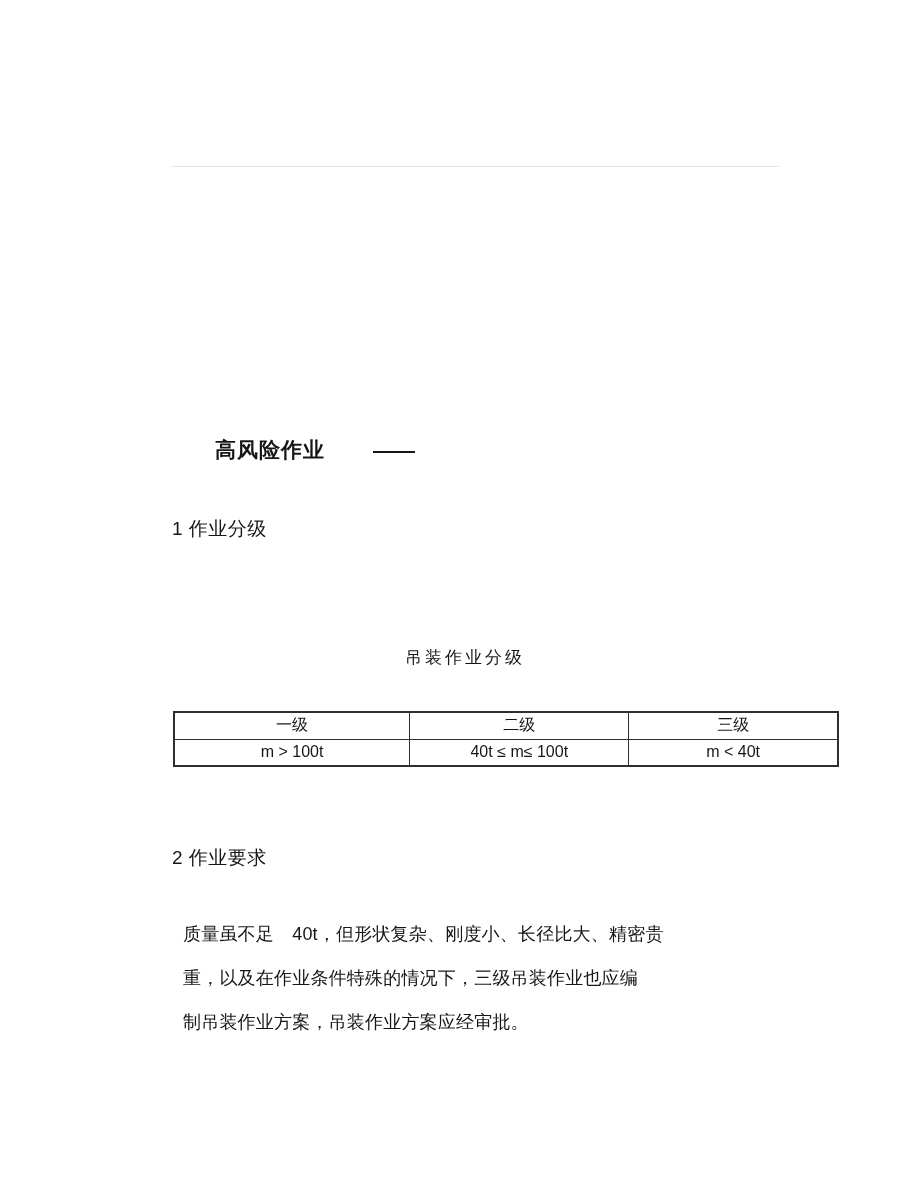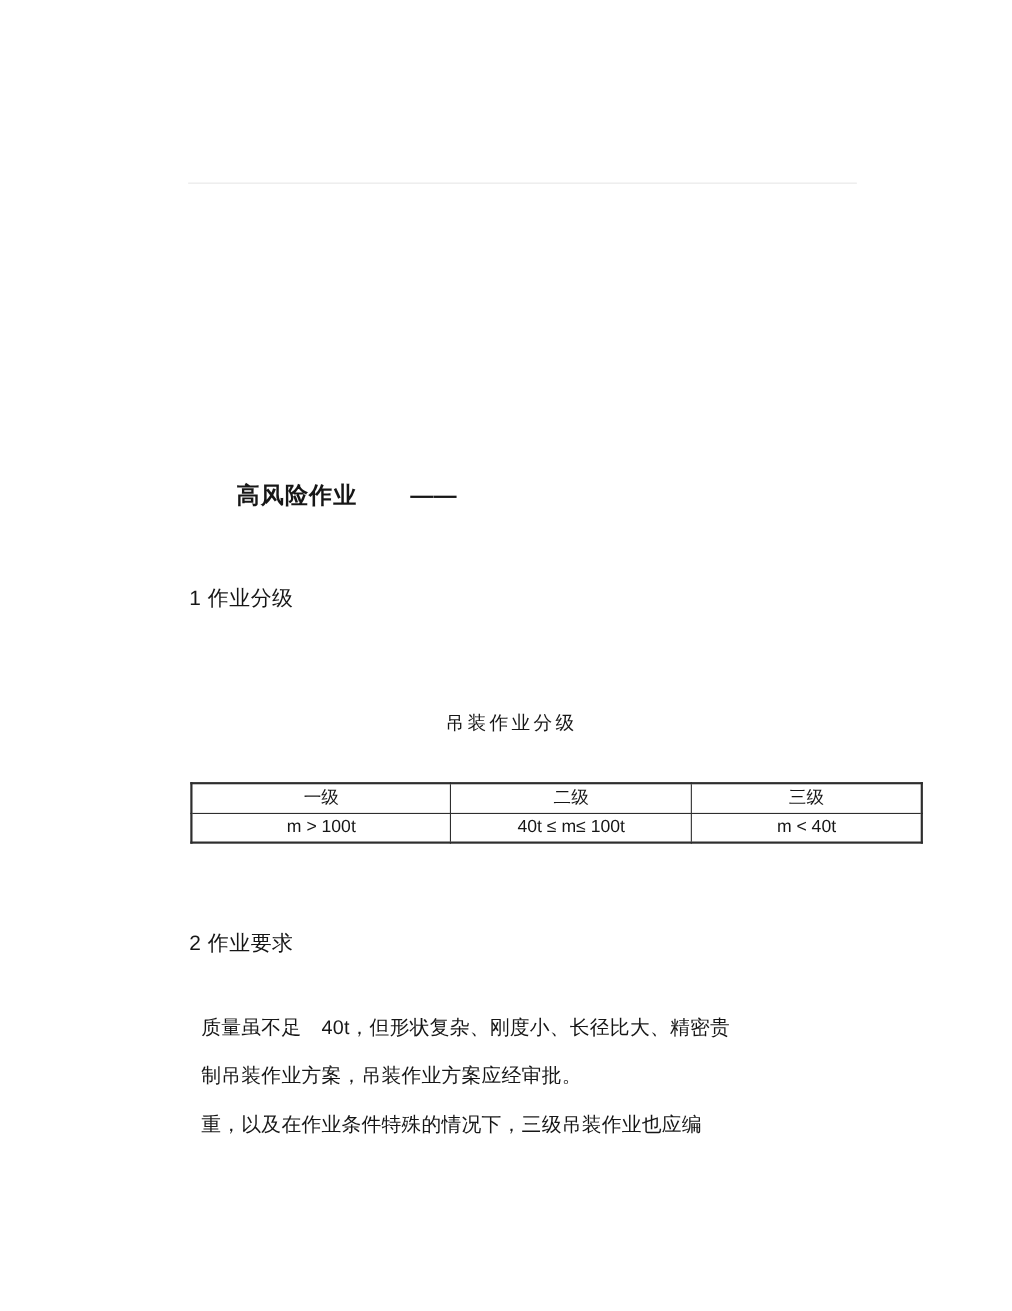--- a/index.html
+++ b/index.html
@@ -34,21 +34,21 @@
   .title-part1 { font-size: 21px; letter-spacing: 1px; }
   .title-dash  { font-size: 21px; margin-left: 48px; margin-right: 13px; letter-spacing: 0; }
   .title-part2 { font-size: 26px; letter-spacing: 1px; }
   .sec-heading {
     position: absolute;
     left: 156px;
     font-size: 19px;
     letter-spacing: 0.5px;
     white-space: nowrap;
   }
-  .sec-heading.s1 { top: 531px; }
+  .sec-heading.s1 { top: 516px; }
   .sec-heading.s2 { top: 845px; }
   .para {
     position: absolute;
     left: 167px;
     font-size: 18px;
     letter-spacing: 0.2px;
     white-space: nowrap;
   }
   .para.p1 { top: 580px; }
   .para.p1 .line { height: 48px; line-height: 48px; }
@@ -118,17 +118,17 @@
         <td>40t ≤ m≤ 100t</td>
         <td>m &lt; 40t</td>
       </tr>
     </tbody>
   </table>
 
   <div class="sec-heading s2">2 作业要求</div>
 
   <div class="para p2">
     <div class="line">质量虽不足　40t，但形状复杂、刚度小、长径比大、精密贵</div>
+    <div class="line">重，以及在作业条件特殊的情况下，三级吊装作业也应编</div>
     <div class="line">制吊装作业方案，吊装作业方案应经审批。</div>
-    <div class="line">重，以及在作业条件特殊的情况下，三级吊装作业也应编</div>
   </div>
 
 </div>
 
 </body></html>

